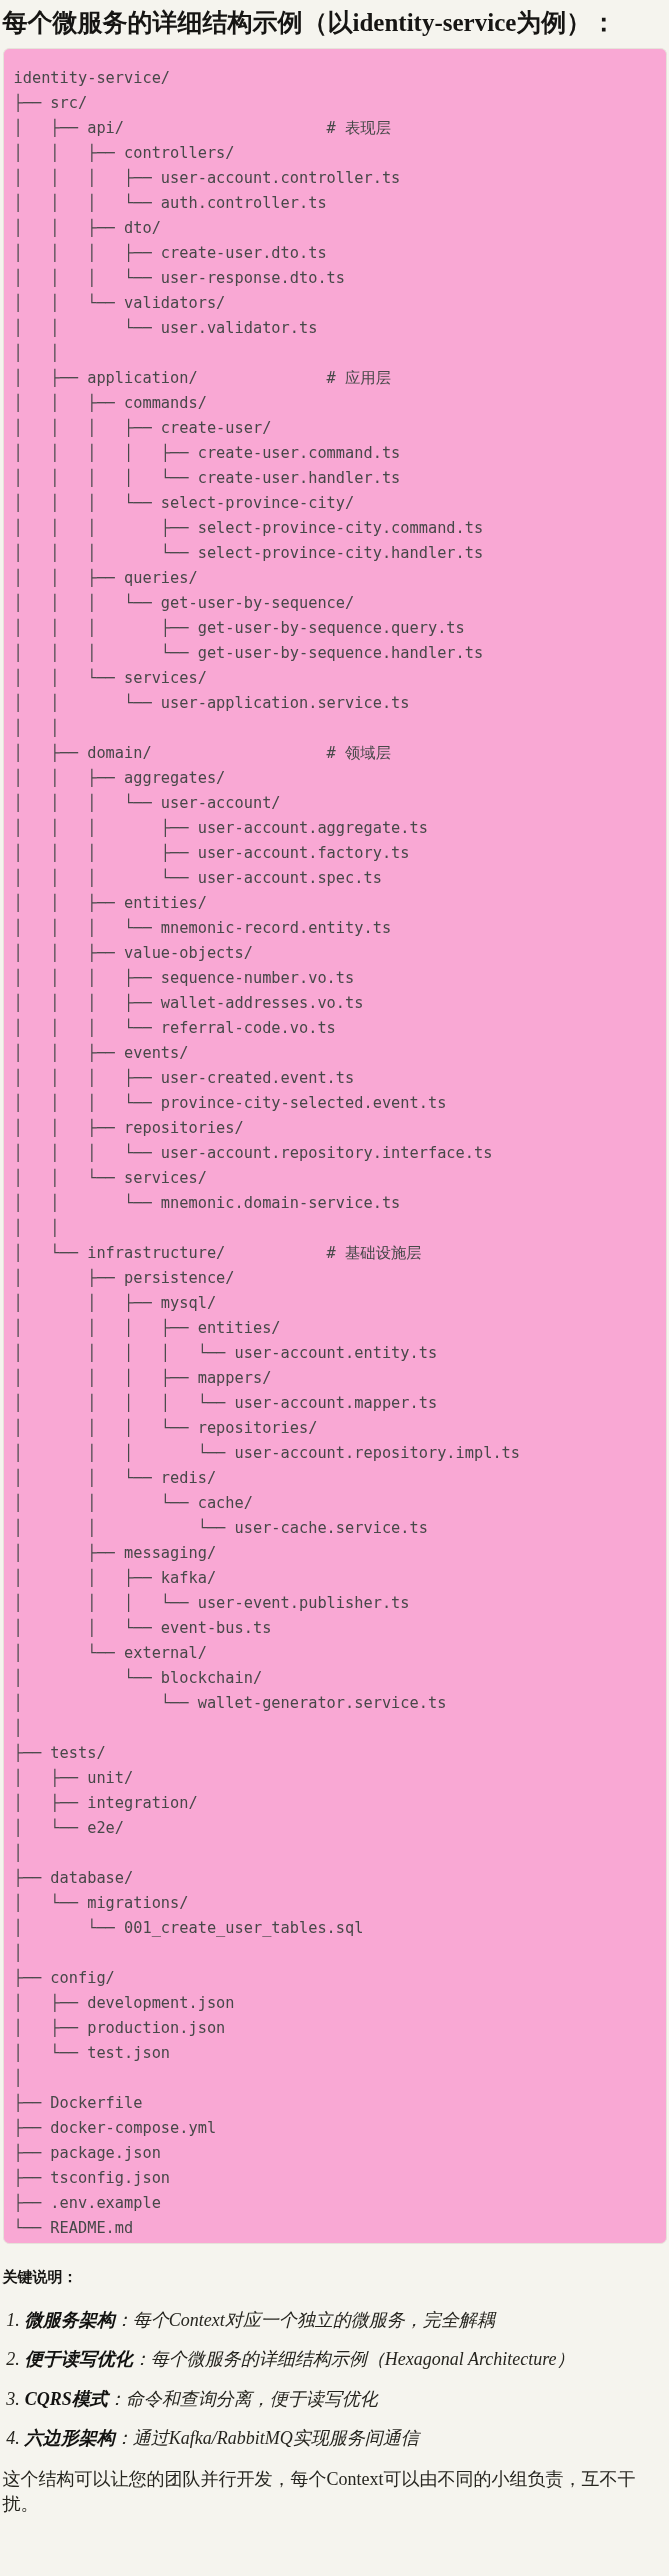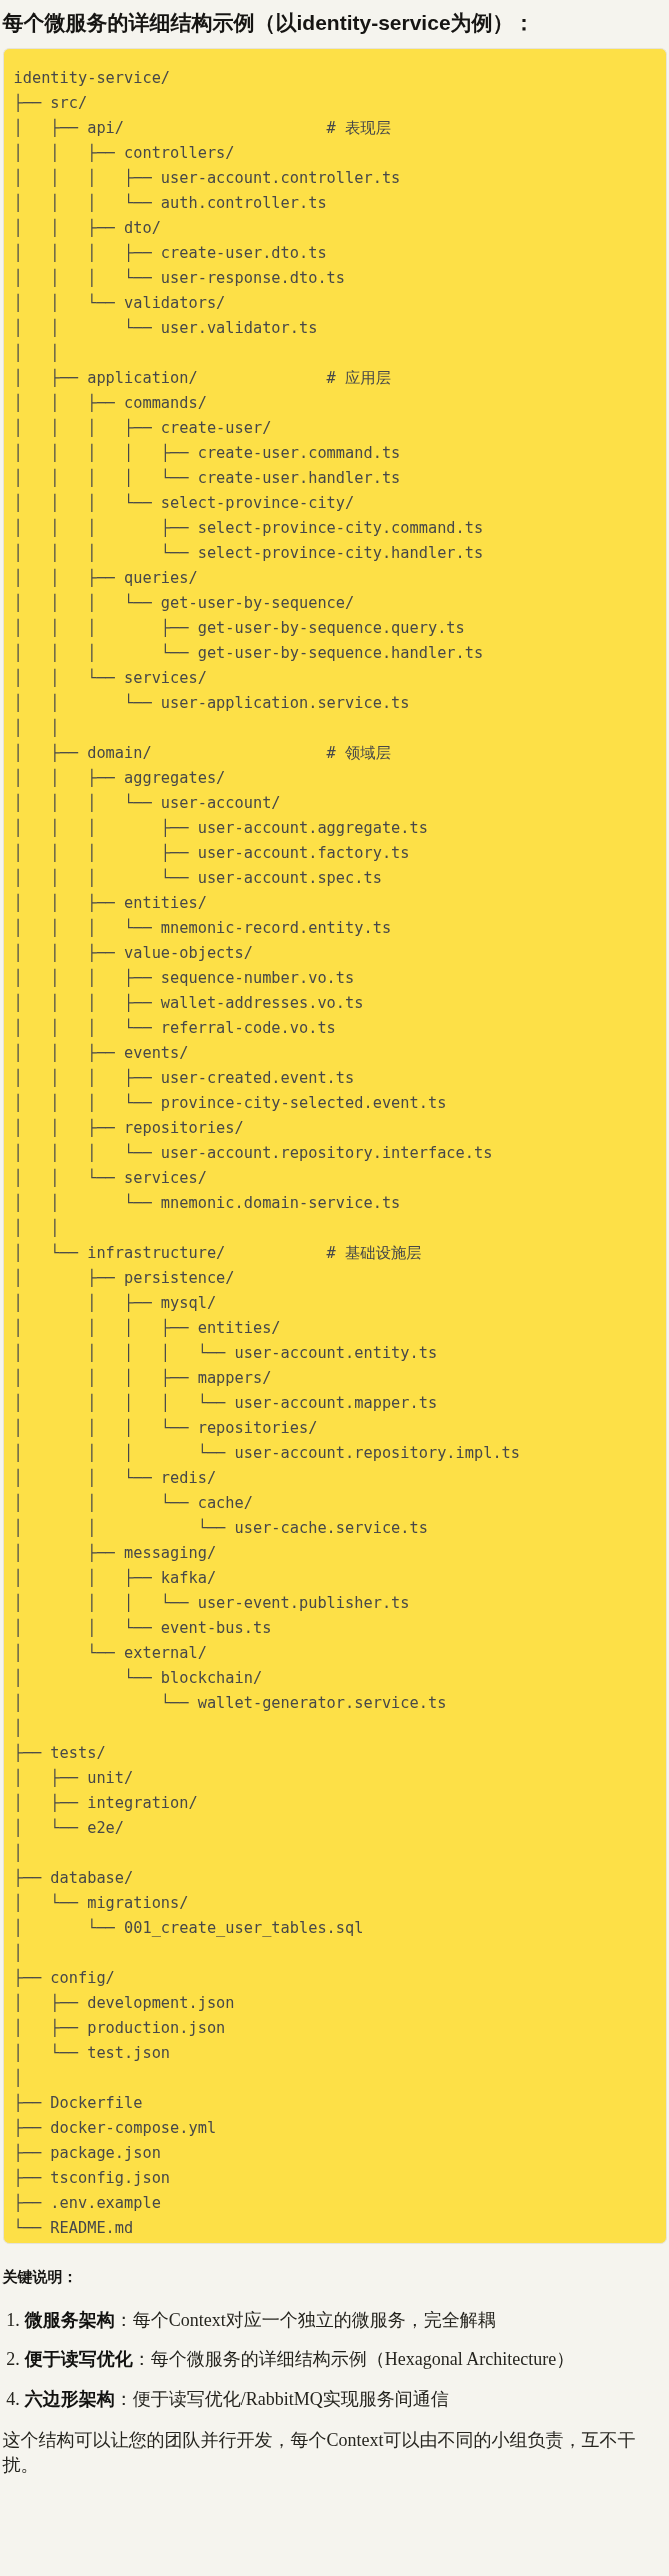--- a/index.html
+++ b/index.html
@@ -6,29 +6,29 @@
   body{
     width:669px;height:2576px;overflow:hidden;
     background:#f5f4ee;
     font-family:"Liberation Serif",serif;
     color:#1d1c18;
     box-sizing:border-box;
     padding:8.8px 2.5px 0 2.5px;
   }
   .page-title{
     margin:0;
-    font-size:21px;
+    font-size:25px;
     line-height:27.5px;
     font-weight:700;
     color:#161513;
-    font-family:Liberation Sans, sans-serif;
+    font-family:Liberation Serif, serif;
   }
   .code-block{
     margin-top:12px;
-    background:#fde047;
+    background:#f9a8d4;
     border:0.6px solid #e6e3da;
     border-radius:6.3px;
     padding:16.3px 6.3px 2.5px 10px;
     box-sizing:border-box;
     width:664px;
   }
   .code-block pre{
     margin:0;
     font-family:"DejaVu Sans Mono",monospace;
     font-size:15.3px;
@@ -41,20 +41,21 @@
     margin:20px 0 0 0;
     font-size:15px;
     line-height:27.5px;
     font-weight:700;
     color:#161513;
   }
   ol.notes-list{
     list-style:none;
     margin:16.3px 0 0 0;
     padding:0 0 0 3.8px;
+    font-style:italic;
   }
   ol.notes-list li{
     font-size:18px;
     line-height:25px;
     margin:0 0 14.4px 0;
     color:#26251f;
   }
   ol.notes-list li .num{margin-right:5px;}
   ol.notes-list li .term{font-weight:700;color:#121210;}
   .closing{
@@ -157,17 +158,18 @@
 ├── tsconfig.json
 ├── .env.example
 └── README.md</pre>
 </div>
 
 <h2 class="notes-heading">关键说明：</h2>
 
 <ol class="notes-list">
   <li><span class="num">1.</span><span class="term">微服务架构</span><span class="desc">：每个Context对应一个独立的微服务，完全解耦</span></li>
   <li><span class="num">2.</span><span class="term">便于读写优化</span><span class="desc">：每个微服务的详细结构示例（Hexagonal Architecture）</span></li>
-  <li><span class="num">4.</span><span class="term">六边形架构</span><span class="desc">：便于读写优化/RabbitMQ实现服务间通信</span></li>
+  <li><span class="num">3.</span><span class="term">CQRS模式</span><span class="desc">：命令和查询分离，便于读写优化</span></li>
+  <li><span class="num">4.</span><span class="term">六边形架构</span><span class="desc">：通过Kafka/RabbitMQ实现服务间通信</span></li>
 </ol>
 
 <p class="closing">这个结构可以让您的团队并行开发，每个Context可以由不同的小组负责，互不干扰。</p>
 
 
 </body></html>

